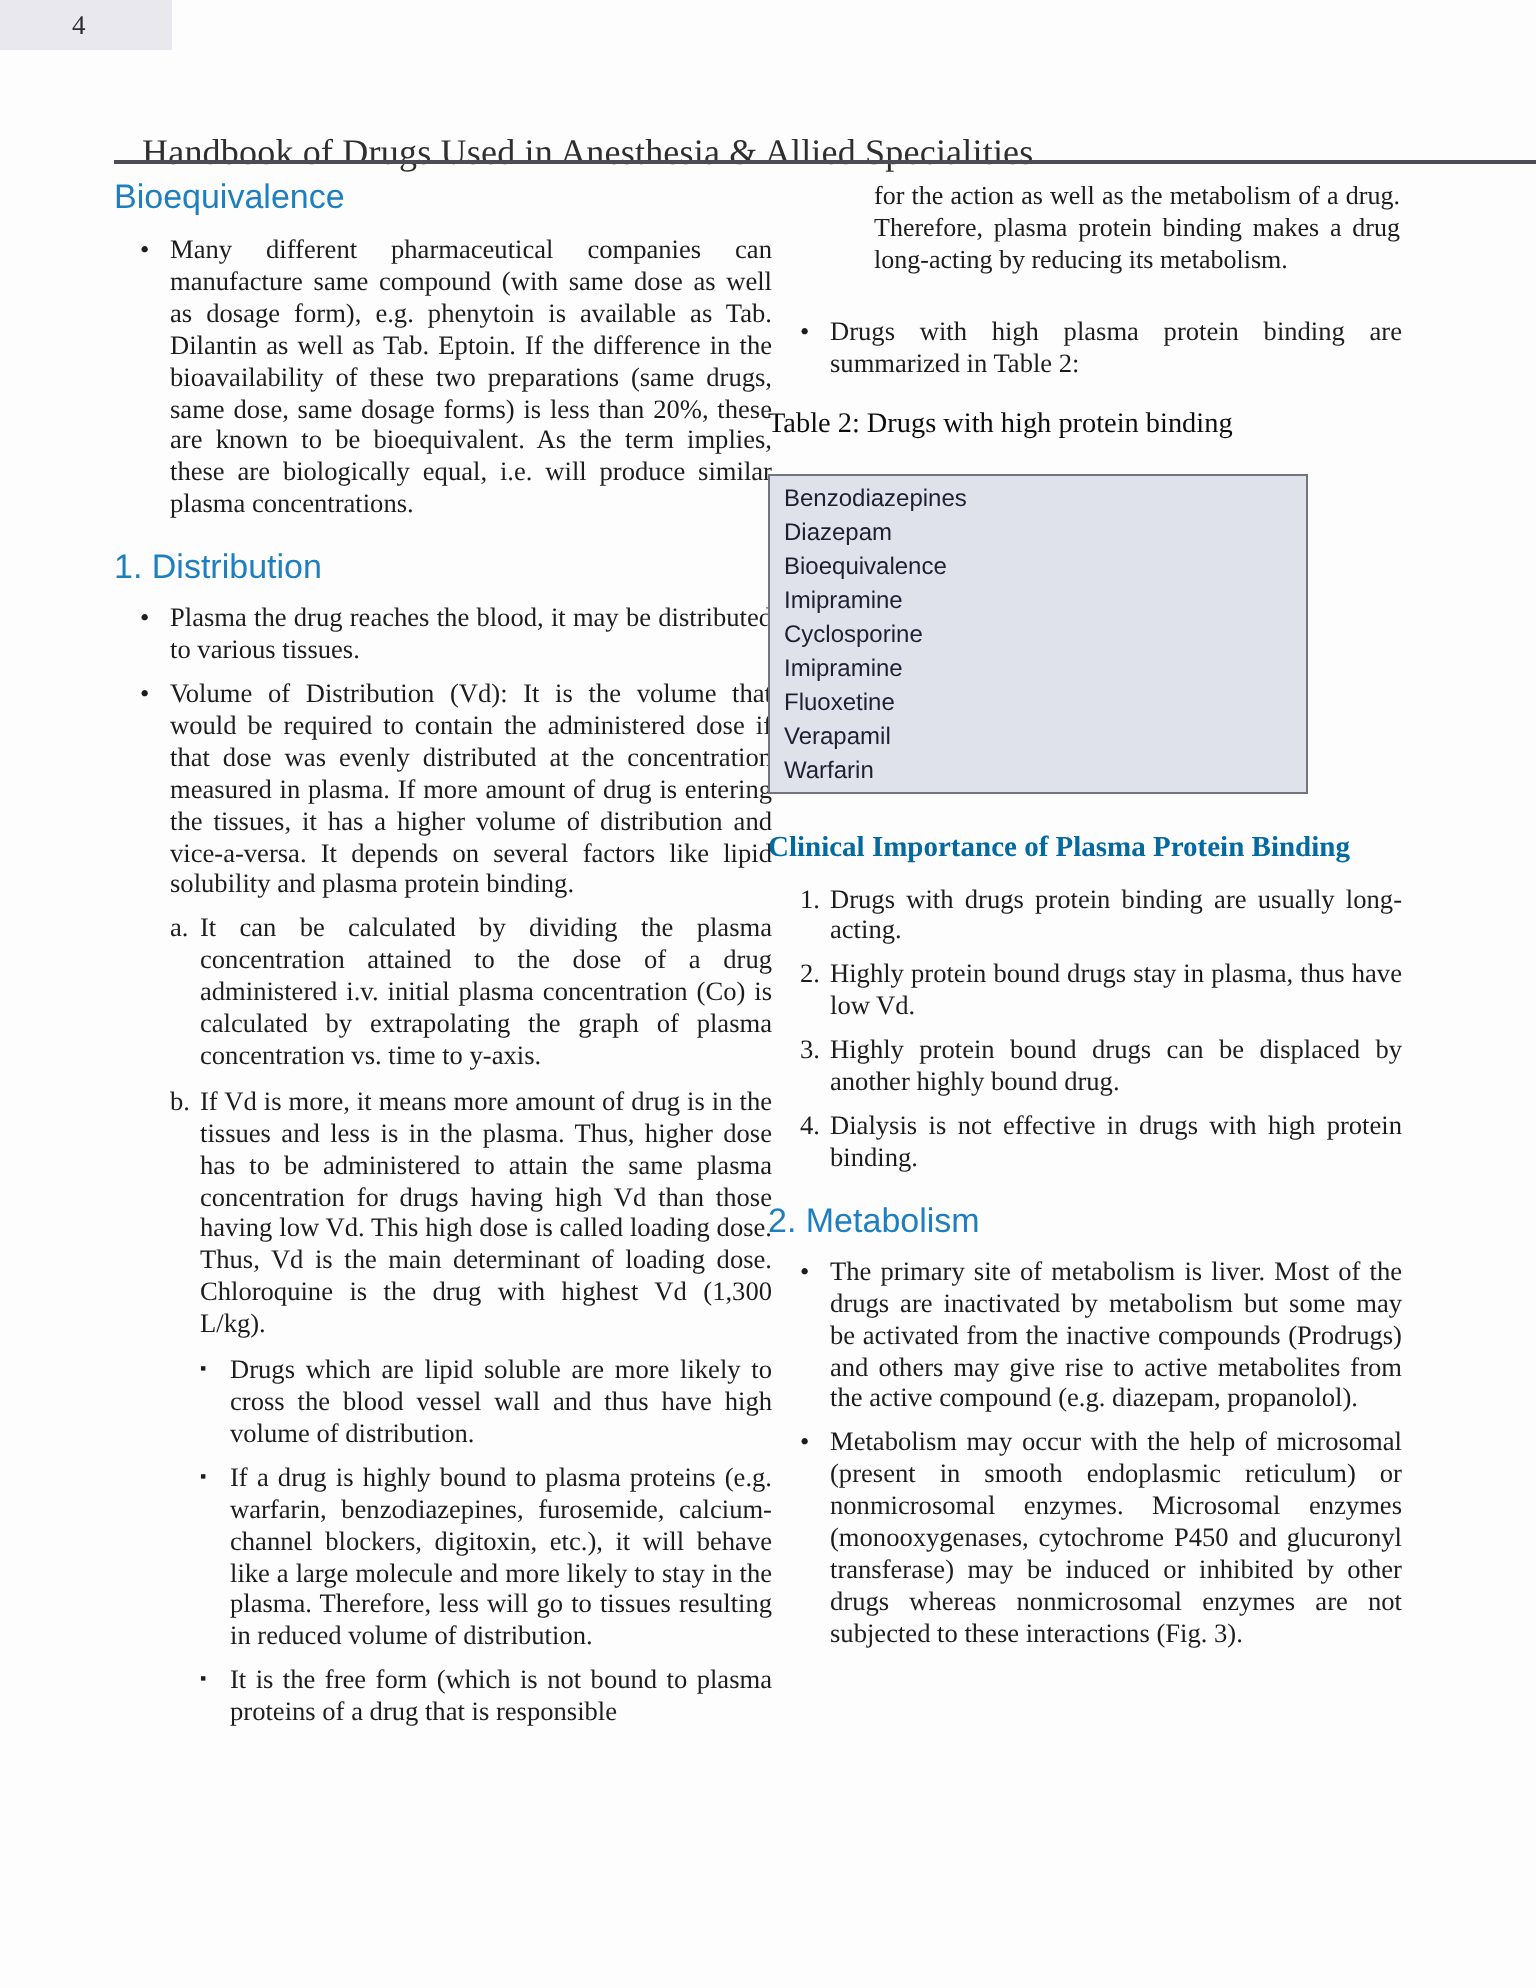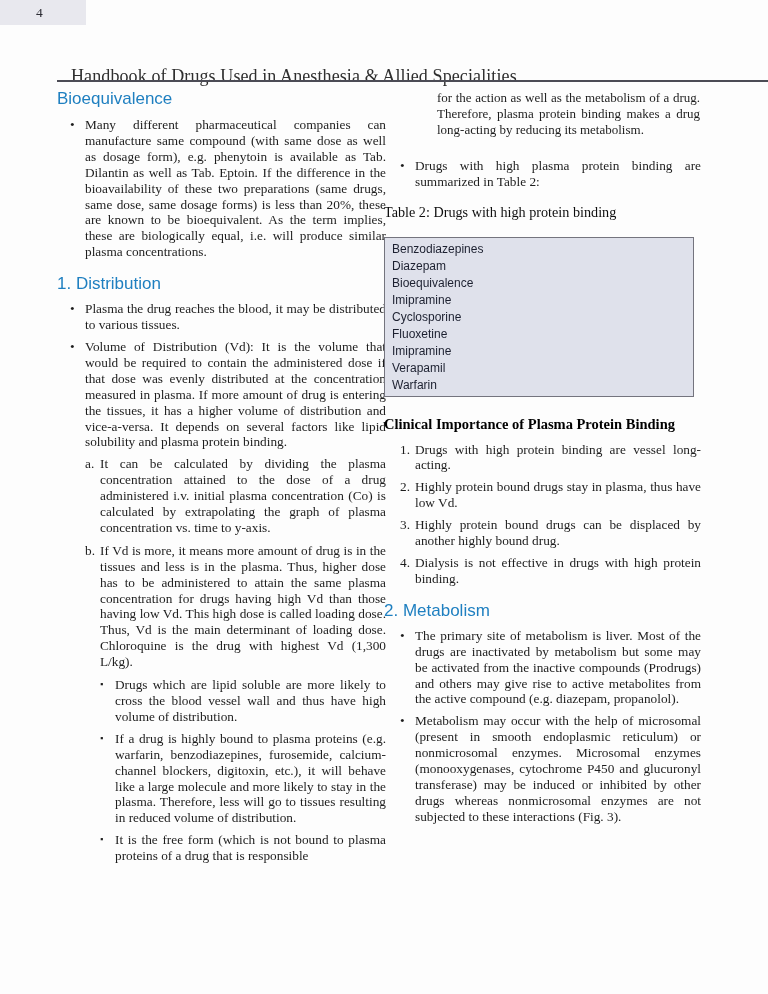--- a/index.html
+++ b/index.html
@@ -29,21 +29,21 @@
   .col-right{left:384px;width:317px;}
 
   
   .h-blue{
     font-family:"Liberation Sans", sans-serif;font-weight:normal;
     font-size:17px;line-height:21px;color:#1e7fc0;
     text-align:left;margin:0 0 8px 0;
   }
   .h-blue.spaced{margin-top:13px;margin-bottom:7px;}
   .h-serif{
-    font-weight:bold;font-size:14.5px;line-height:18px;color:#000000;
+    font-weight:bold;font-size:14.5px;line-height:18px;color:#0369a1;
     text-align:left;margin:18px 0 9px 0;
   }
 
   
   .bullet-item{display:flex;margin:0 0 6px 0;}
   .bullet-item .marker{flex:0 0 28px;box-sizing:border-box;padding-left:13px;text-align:left;}
   .col-right .bullet-item .marker{flex:0 0 31px;padding-left:16px;}
   .bullet-item .btext{flex:1;}
 
   .lettered-item{display:flex;margin:0 0 7px 28px;}
@@ -57,21 +57,21 @@
   .numbered-item{display:flex;margin:0 0 6px 16px;}
   .numbered-item .marker{flex:0 0 15px;}
   .numbered-item .btext{flex:1;}
 
   
   .continuation{margin:2px 0 20px 53px;width:263px;font-size:13px;}
 
   
   .table-caption{font-weight:normal;font-size:14.2px;line-height:18px;text-align:left;margin:13px 0 8px 0;color:#0e0e0e;}
   .drug-table{
-    width:310px;box-sizing:border-box;background:#dfe1eb;
+    width:270px;box-sizing:border-box;background:#dfe1eb;
     border:1.5px solid #74747e;padding:3px 16px 2px 0;margin:16px 0 3px 0;
   }
   .drug-table .row{
     font-family:"Liberation Sans", sans-serif;font-size:12px;line-height:17px;
     padding-left:7px;color:#1c2030;text-align:left;
   }
 </style>
 </head>
 <body>
 
@@ -137,31 +137,31 @@
     </div>
 
     <div class="table-caption">Table 2: Drugs with high protein binding</div>
 
     <div class="drug-table">
       <div class="row">Benzodiazepines</div>
       <div class="row">Diazepam</div>
       <div class="row">Bioequivalence</div>
       <div class="row">Imipramine</div>
       <div class="row">Cyclosporine</div>
+      <div class="row">Imipramine</div>
       <div class="row">Fluoxetine</div>
-      <div class="row">Imipramine</div>
       <div class="row">Verapamil</div>
       <div class="row">Warfarin</div>
     </div>
 
     <div class="h-serif">Clinical Importance of Plasma Protein Binding</div>
 
     <div class="numbered-item">
       <span class="marker">1.</span>
-      <span class="btext">Drugs with high protein binding are vessel long-acting.</span>
+      <span class="btext">Drugs with drugs protein binding are usually long-acting.</span>
     </div>
     <div class="numbered-item">
       <span class="marker">2.</span>
       <span class="btext">Highly protein bound drugs stay in plasma, thus have low Vd.</span>
     </div>
     <div class="numbered-item">
       <span class="marker">3.</span>
       <span class="btext">Highly protein bound drugs can be displaced by another highly bound drug.</span>
     </div>
     <div class="numbered-item">

